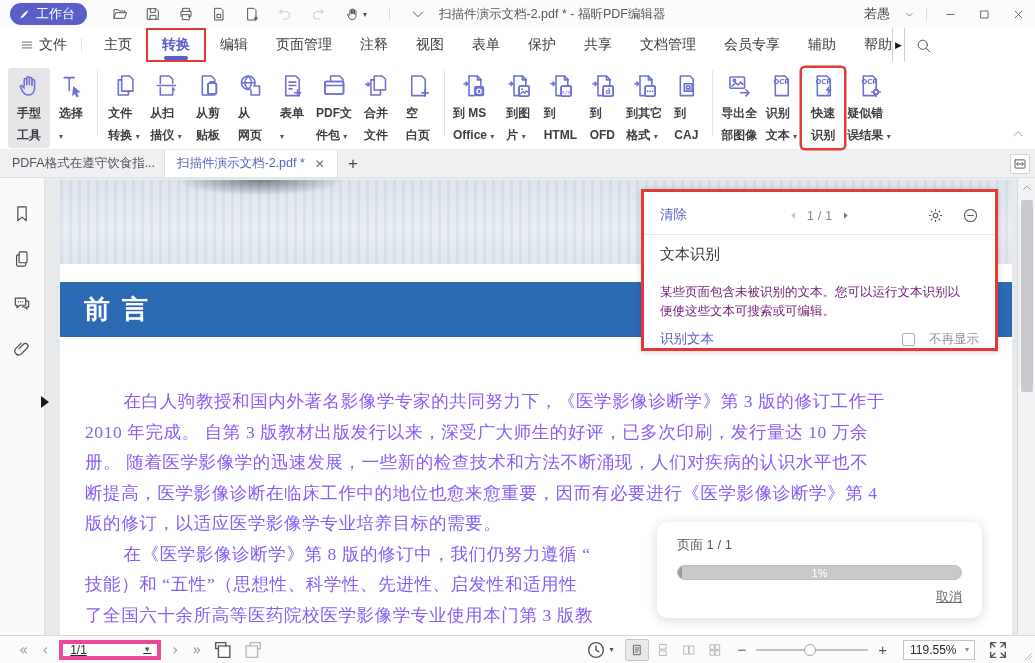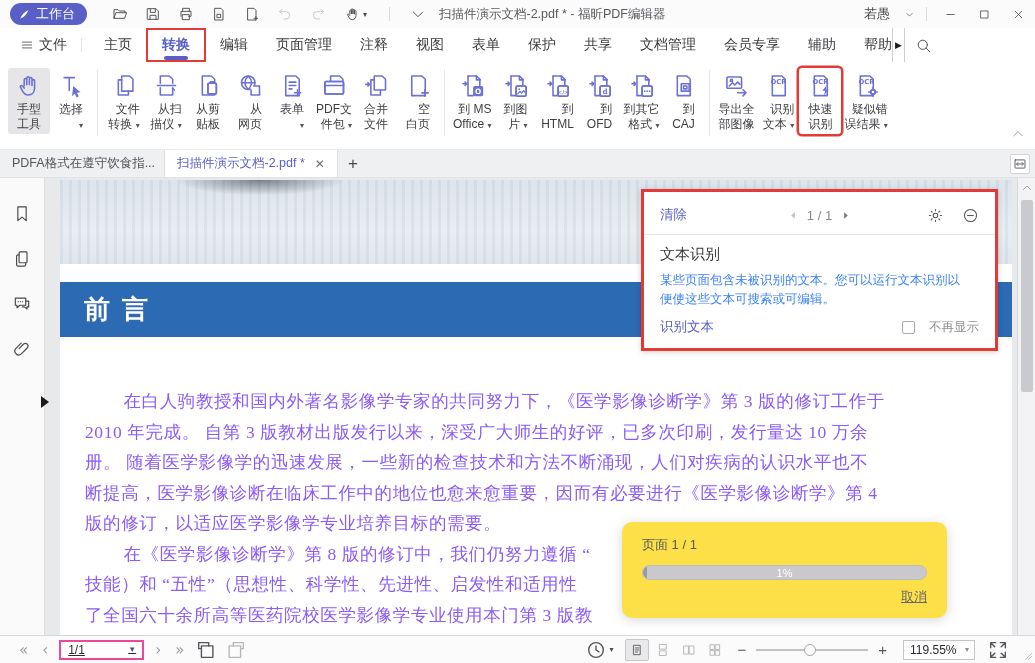--- a/index.html
+++ b/index.html
@@ -42,21 +42,21 @@
   .menu-search .ic { width:17px; height:17px; }
 
   
   .toolbar { height:88px; background:#fff; display:flex; align-items:flex-start; padding:6px 4px 0 8px; flex:none; position:relative; border-bottom:1px solid #ececef; }
   .tb-group { display:flex; align-items:flex-start; }
   .tb-divider { width:1px; height:66px; background:#e6e6e9; margin:2px 5px 0; flex:none; }
   .tb-item { min-width:42px; padding:4px 3px 2px; display:flex; flex-direction:column; align-items:center; border-radius:3px; cursor:pointer; position:relative; }
   .tb-item.selected { background:#e6e6e9; }
   .tb-item.redbox { box-shadow:0 0 0 2.5px #e23b35; }
   .tb-item .ic { width:27px; height:27px; color:#6d71d3; margin-bottom:3px; }
-  .tb-label { font-size:12px; line-height:15px; color:#3e3e42; text-align:right; white-space:nowrap; }
+  .tb-label { font-size:12px; line-height:22px; color:#3e3e42; text-align:left; white-space:nowrap;font-weight:bold; }
   .tb-label .caret { font-size:8px; color:#55555a; }
   .toolbar-collapse { position:absolute; right:10px; bottom:8px; width:14px; height:14px; color:#8a8a8e; }
 
   
   .tabbar { height:28px; background:#eef0f2; display:flex; align-items:stretch; flex:none; border-bottom:1px solid #dfe1e4; }
   .doc-tab { display:flex; align-items:center; padding:0 12px; font-size:12.5px; color:#55555a; border-right:1px solid #dcdee1; max-width:165px; white-space:nowrap; overflow:hidden; cursor:pointer; }
   .doc-tab.active { background:#fff; color:#5a5fc7; max-width:200px; }
   .doc-tab .tab-close { margin-left:10px; color:#6a6a6e; font-size:12px; }
   .tab-new { width:30px; display:flex; align-items:center; justify-content:center; font-size:17px; color:#47474b; cursor:pointer; }
   .tabbar-right { margin-left:auto; display:flex; align-items:center; padding-right:5px; }
@@ -90,38 +90,38 @@
   .notif-head { display:flex; align-items:center; height:26px; }
   .notif-clear { color:#5a5fc7; font-size:13.5px; cursor:pointer; }
   .notif-pager { position:absolute; left:0; right:0; display:flex; justify-content:center; align-items:center; gap:8px; color:#8a8a8e; font-size:13px; pointer-events:none; }
   .notif-pager .ic { width:11px; height:11px; pointer-events:auto; }
   .caret-dim { color:#c2c2c6; }
   .caret-dark { color:#7a7a7e; }
   .notif-tools { margin-left:auto; display:flex; align-items:center; gap:18px; z-index:2; }
   .notif-tools .ic { width:17px; height:17px; color:#55555a; cursor:pointer; }
   .notif-divider { height:1px; background:#e7e7ea; margin:6px -16px 0; }
   .notif-title { font-size:15px; color:#3a3a3e; margin-top:10px; }
-  .notif-body { font-size:12.5px; color:#3b82f6; line-height:19px; margin-top:7px; }
+  .notif-body { font-size:12.5px; color:#701a75; line-height:19px; margin-top:19px; }
   .notif-foot { display:flex; align-items:center; margin-top:9px; }
   .notif-action { color:#5a5fc7; font-size:13.5px; cursor:pointer; }
   .notif-dismiss { margin-left:auto; display:flex; align-items:center; gap:14px; color:#909094; font-size:12.5px; }
   .checkbox { width:13px; height:13px; border:1px solid #ababaf; background:#fff; border-radius:2px; }
 
   
-  .progress-dlg { position:absolute; left:577px; top:344px; width:325px; height:96px; background:#fde047; border-radius:10px; box-shadow:0 2px 12px rgba(0,0,0,.16); z-index:15; padding:14px 20px 0; }
+  .progress-dlg { position:absolute; left:612px; top:344px; width:325px; height:96px; background:#ffffff; border-radius:10px; box-shadow:0 2px 12px rgba(0,0,0,.16); z-index:15; padding:14px 20px 0; }
   .prog-label { font-size:13px; color:#58585c; }
   .prog-bar { margin-top:11px; height:15px; border-radius:8px; background:#c9c9cc; position:relative; overflow:hidden; border:1px solid #bdbdc1; }
   .prog-fill { position:absolute; left:0; top:0; bottom:0; width:4px; background:#9a9a9e; }
   .prog-pct { position:absolute; left:0; right:0; top:0; bottom:0; display:flex; align-items:center; justify-content:center; color:#fff; font-size:11px; }
   .prog-cancel { position:absolute; right:20px; bottom:12px; font-size:13px; color:#66666a; text-decoration:underline; cursor:pointer; }
 
   
   .statusbar { height:28px; background:#fbfbfc; border-top:1px solid #d8d8db; display:flex; align-items:center; padding:0 8px 0 12px; flex:none; position:relative; }
   .nav-glyph { font-size:15px; color:#9a9a9e; padding:0 7px; cursor:pointer; font-family:"DejaVu Sans",sans-serif; }
-  .page-box { width:85px; height:20px; background:#fff; border:2px solid #ec4899; display:flex; align-items:center; font-size:12px; color:#2a2a2e; padding-left:7px; margin:0 4px;text-decoration:underline; }
+  .page-box { width:102px; height:20px; background:#fff; border:4px solid #ec4899; display:flex; align-items:center; font-size:12px; color:#2a2a2e; padding-left:7px; margin:0 4px;text-decoration:underline; }
   .page-box .caret { margin-left:auto; padding-right:6px; font-size:8px; color:#55555a; }
   .sb-tool { width:22px; height:22px; color:#55555a; margin:0 4px; }
   .sb-tool.dim { color:#b8b8bc; }
   .status-right { margin-left:auto; display:flex; align-items:center; gap:2px; padding-right:14px; }
   .viewmode { width:24px; height:22px; padding:3px; color:#55555a; border:1px solid transparent; border-radius:2px; }
   .viewmode.active { background:#e9e9ec; border-color:#c6c6ca; }
   .viewmode.dim { color:#b0b0b4; }
   .zoom-minus,.zoom-plus { font-size:15px; color:#55555a; padding:0 8px; cursor:pointer; }
   .slider { width:112px; height:2px; background:#c2c2c6; position:relative; }
   .slider-knob { position:absolute; left:48%; top:50%; transform:translate(-50%,-50%); width:12px; height:12px; border-radius:50%; background:#fff; border:1px solid #a4a4a8; }

